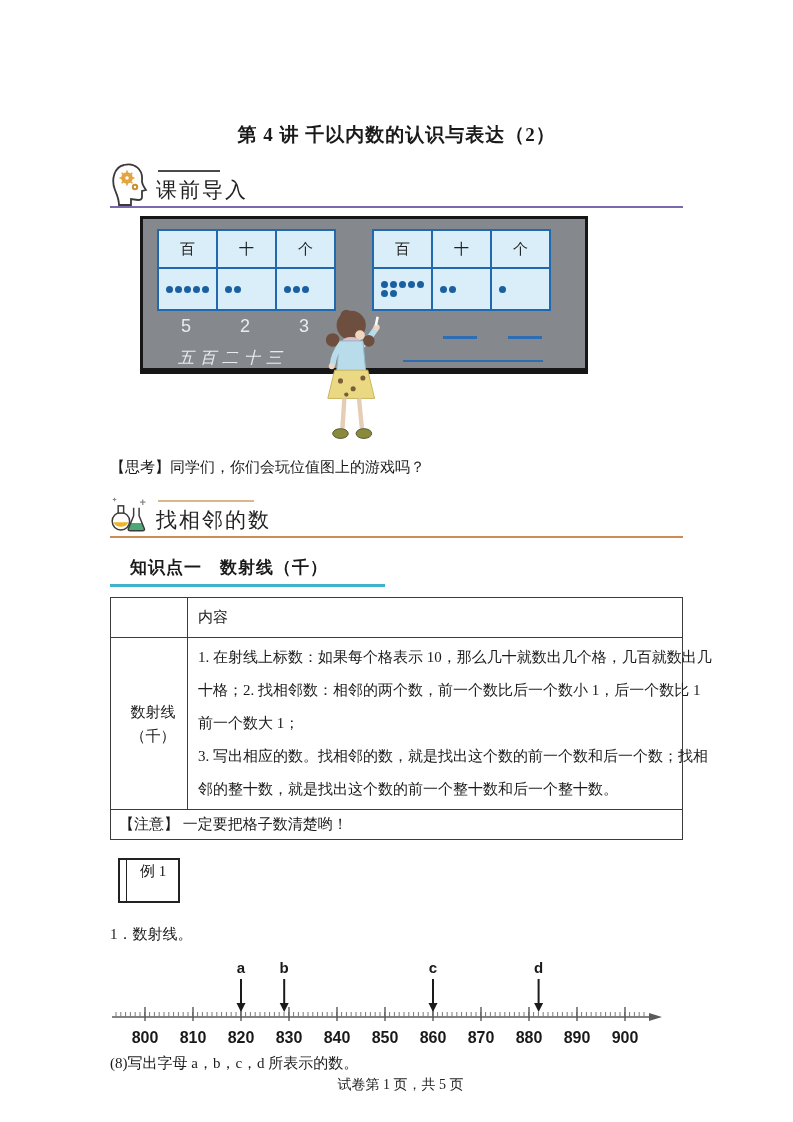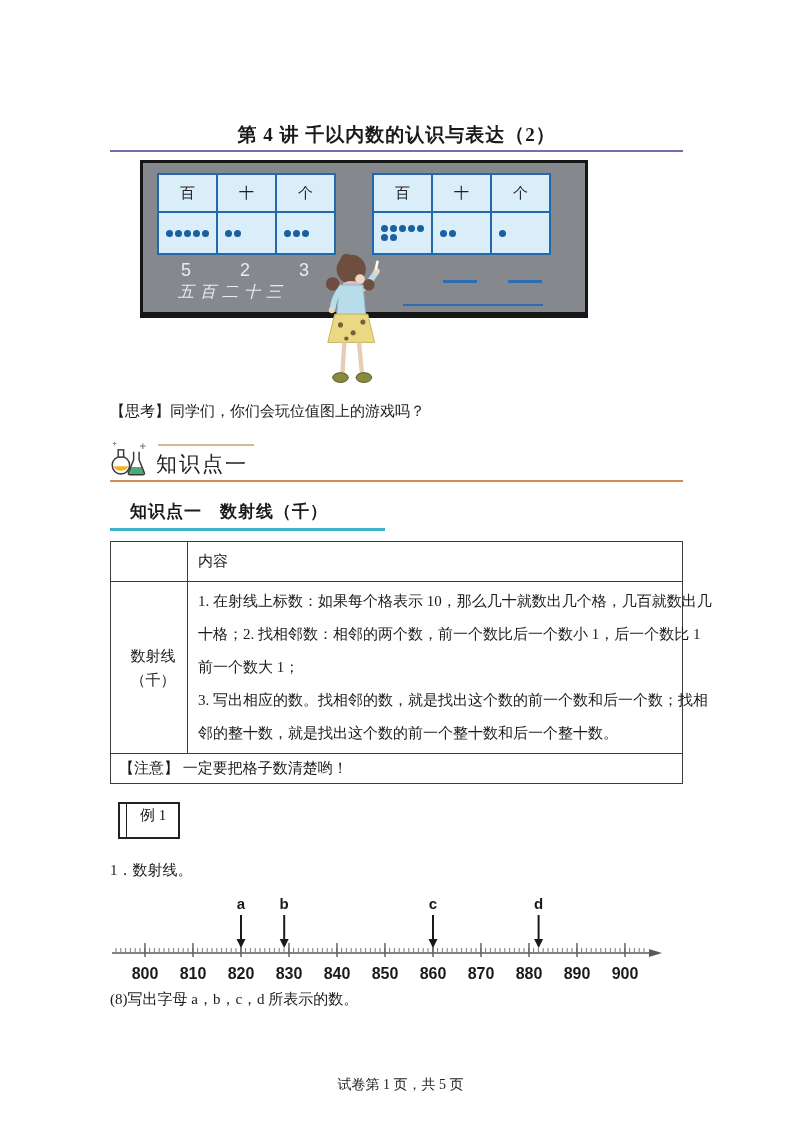--- a/index.html
+++ b/index.html
@@ -28,21 +28,21 @@
   .pv.left{left:17px;} .pv.right{left:232px;}
   .pv-row{display:flex;}
   .pv-cell{width:59px;height:38px;box-sizing:border-box;border:1px solid #2268ad;
            display:flex;align-items:center;justify-content:center;font-size:15px;color:#222;
            font-family:"Liberation Serif",serif;}
   .pv-row.dots .pv-cell{height:42px;flex-direction:column;align-items:flex-start;justify-content:center;padding-left:7px;gap:2px;}
   .dot-row{display:flex;gap:2px;}
   .dot{width:7px;height:7px;border-radius:50%;background:#1a5fa0;}
   .chalk-digit{position:absolute;top:100px;width:20px;text-align:center;color:#e9ecee;
                font-family:"Liberation Sans",sans-serif;font-size:18px;}
-  .chalk-caption{position:absolute;left:38px;top:122px;color:#e9ecee;font-size:16px;
+  .chalk-caption{position:absolute;left:38px;top:132px;color:#e9ecee;font-size:16px;
                  letter-spacing:6px;font-style:italic;}
   .blank-line{position:absolute;height:3px;background:#2f6db3;}
   .girl{position:absolute;left:180px;top:90px;width:78px;height:142px;z-index:3;}
 
   .think{margin-top:84px;font-size:15px;}
 
   
   .point-title-box{margin-top:18px;width:275px;border-bottom:3px solid #3fb3c9;padding:0 0 5px 20px;box-sizing:border-box;}
   .point-title{font-family:"Liberation Sans",sans-serif;font-weight:bold;font-size:17px;letter-spacing:1px;}
 
@@ -51,38 +51,59 @@
   .ktable .col1{width:77px;text-align:center;}
   .ktable tr.hd td{height:40px;}
   .ktable td.hd-content{padding:0 10px;vertical-align:middle;}
   .ktable td.body-content{padding:3px 10px;}
   .ktable .cline{line-height:33px;white-space:nowrap;}
   .ktable tr.note td{height:30px;padding:0 8px;}
   .rowlab div{line-height:24px;padding-left:8px;}
 
   
   .ex-badge{position:relative;margin-top:18px;margin-left:8px;display:inline-block;
-            border:2px solid #222;padding:2px 12px 12px 12px;font-size:15px;}
+            border:2px solid #222;padding:2px 12px 20px 12px;font-size:15px;}
   .ex-badge::before{content:"";position:absolute;left:6px;top:0;bottom:0;width:0;border-left:1.5px solid #222;}
   .ex-badge .ex-label{padding-left:8px;}
   .q1{margin-top:22px;font-size:15px;}
   .numline{display:block;margin-top:2px;}
   .q1sub{margin-top:0;font-size:15px;}
 
   .footer{position:absolute;left:8px;right:0;bottom:28px;text-align:center;font-size:14px;color:#222;}
 </style>
 </head>
 <body>
 
 <div class="page">
   <div class="content">
 
     <div class="doc-title">第 4 讲 千以内数的认识与表达（2）</div>
 
     
+    <div class="sec-head">
+      <span class="sec-icon">
+        <svg viewBox="0 0 40 44" width="40" height="44">
+          <path d="M14 3 C25 0 33 8 32 18 C31.5 22 34 25 36 28 L32 29 L32 35 C32 37 30 38 28 38 L21 37 L21 43 L9 43 C9 37 7 33 5 28 C1 18 4 5 14 3 Z" fill="none" stroke="#3a3a3a" stroke-width="1.8"></path>
+          <g stroke="#e2a23e" stroke-width="1.6">
+            <circle cx="17" cy="16" r="5" fill="#e8ac49"></circle>
+            <line x1="17" y1="8.5" x2="17" y2="23.5"></line>
+            <line x1="9.5" y1="16" x2="24.5" y2="16"></line>
+            <line x1="11.7" y1="10.7" x2="22.3" y2="21.3"></line>
+            <line x1="22.3" y1="10.7" x2="11.7" y2="21.3"></line>
+            <circle cx="17" cy="16" r="1.8" fill="#fff" stroke="none"></circle>
+            <circle cx="25" cy="25" r="3.2" fill="#c98f33" stroke="none"></circle>
+            <circle cx="25" cy="25" r="1.2" fill="#fff" stroke="none"></circle>
+          </g>
+        </svg>
+      </span>
+      <span class="sec-title-wrap">
+        <span class="sec-topline"></span>
+        <span class="sec-title">课前导入</span>
+      </span>
+    </div>
     <div class="rule purple"></div>
 
     
     <div class="board-zone">
       <div class="board"></div>
 
       <div class="pv left" id="pv-left">
           <div class="pv-row head">
             <div class="pv-cell">百</div>
             <div class="pv-cell">十</div>
@@ -200,21 +221,21 @@
           <circle cx="12" cy="30" r="9.6" fill="none" stroke="#3a3a3a" stroke-width="1.6"></circle>
           <rect x="9" y="13" width="6" height="8" fill="#fff" stroke="#3a3a3a" stroke-width="1.6"></rect>
           <path d="M22.5 32 L35.5 32 L37.6 38 Q38.4 40.4 36 40.4 L22 40.4 Q19.6 40.4 20.5 38 Z" fill="#4ca877"></path>
           <path d="M26 15 L26 24 L20.4 37.6 Q19.2 40.4 22.4 40.4 L35.6 40.4 Q38.8 40.4 37.6 37.6 L32 24 L32 15" fill="none" stroke="#3a3a3a" stroke-width="1.6"></path>
           <path d="M36 6 L36 12 M33 9 L39 9" stroke="#8a8a8a" stroke-width="1.4"></path>
           <path d="M5 4 L5 8 M3 6 L7 6" stroke="#8a8a8a" stroke-width="1.2"></path>
         </svg>
       </span>
       <span class="sec-title-wrap">
         <span class="sec-topline tan"></span>
-        <span class="sec-title">知识点一</span>
+        <span class="sec-title">找相邻的数</span>
       </span>
     </div>
     <div class="rule orange"></div>
 
     <div class="point-title-box">
       <span class="point-title">知识点一　数射线（千）</span>
     </div>
 
     <table class="ktable">
       <tbody>

